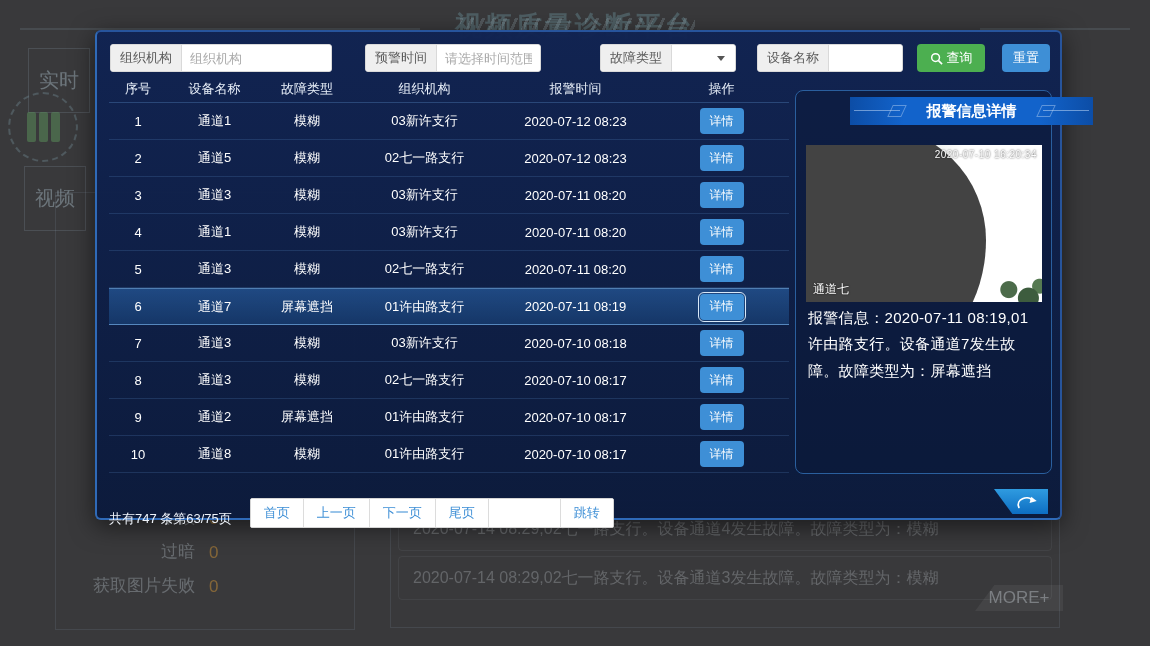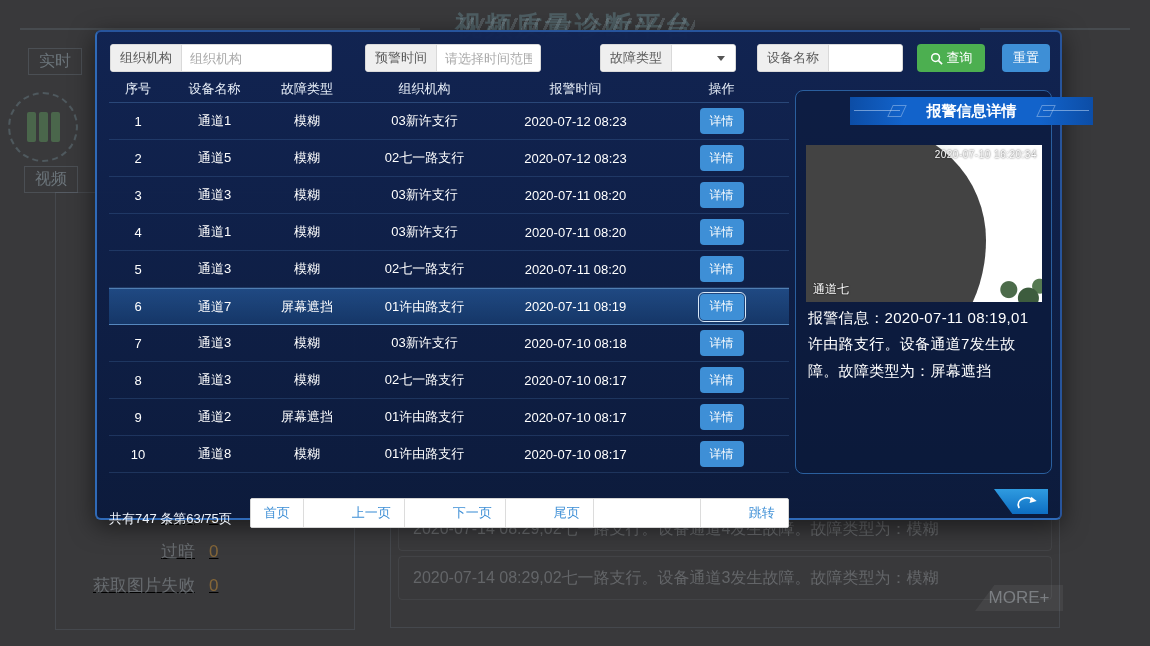--- a/index.html
+++ b/index.html
@@ -8,29 +8,29 @@
   .stage { position:relative; width:1150px; height:646px; background:#39393b; overflow:hidden; }
 
   
   .bg-title { position:absolute; top:8px; left:0; width:100%; text-align:center;
     font-size:27px; font-weight:bold; letter-spacing:3px; color:rgba(110,150,160,0.40); }
   .bg-deco { position:absolute; top:18px; height:16px; width:110px; opacity:.25;
     background:repeating-linear-gradient(115deg,#9fb6c0 0 3px,transparent 3px 10px); }
   .bg-deco.left { left:460px; } .bg-deco.right { left:585px; }
   .bg-corner-line { position:absolute; height:2px; background:rgba(140,160,170,0.18); top:28px; }
   .bg-corner-line.l { left:20px; width:400px; } .bg-corner-line.r { left:980px; width:150px; }
-  .bg-chip { position:absolute; color:rgba(150,165,175,0.55); font-size:16px;
-    border:1px solid rgba(150,170,185,0.20); padding:2px 10px;font-family:Liberation Mono, monospace; }
+  .bg-chip { position:absolute; color:rgba(150,165,175,0.55); font-size:20px;
+    border:1px solid rgba(150,170,185,0.20); padding:18px 10px;font-family:Liberation Mono, monospace; }
   .bg-gauge { position:absolute; left:8px; top:92px; width:70px; height:70px;
     border:2px dashed rgba(120,150,160,0.35); border-radius:50%;
     display:flex; align-items:center; justify-content:center; gap:3px; }
   .bg-gauge .bar { width:9px; height:30px; background:rgba(90,140,90,0.55); border-radius:2px; }
   .bg-panel { position:absolute; border:1px solid rgba(150,170,190,0.14); }
   .bg-stats { position:absolute; left:40px; top:506px; width:300px; font-size:17px; }
-  .bg-stat-row { display:flex; align-items:center; margin-bottom:11px;text-decoration:underline; }
+  .bg-stat-row { display:flex; align-items:flex-end; margin-bottom:11px; }
   .bg-stat-row .lbl { width:155px; text-align:right; color:rgba(160,168,175,0.45); }
   .bg-stat-row .val { margin-left:14px; color:rgba(195,140,55,0.55); }
   .bg-alarm { position:absolute; left:398px; width:654px; height:44px;
     border:1px solid rgba(200,210,220,0.07); border-radius:4px;
     color:rgba(150,155,160,0.45); font-size:16px; display:flex; align-items:center; padding:0 14px; }
   .bg-more { position:absolute; left:975px; top:585px; width:88px; height:26px;
     background:rgba(255,255,255,0.06); clip-path:polygon(22% 0,100% 0,100% 100%,0 100%);
     color:rgba(170,175,180,0.55); font-size:17px; display:flex; align-items:center; justify-content:center; }
 
   
@@ -65,21 +65,21 @@
   .trow.selected { background:linear-gradient(180deg,rgba(45,108,180,0.55),rgba(28,78,138,0.50));
     border-top:1px solid rgba(130,185,240,0.55); border-bottom:1px solid rgba(130,185,240,0.55); }
   .detail-btn { background:#3e8fd6; color:#fff; border:none; border-radius:4px; font-size:12px;
     width:44px; height:26px; cursor:pointer; }
   .trow.selected .detail-btn { outline:1px solid #d8e8f8; outline-offset:1px; }
 
   
   .pager { position:absolute; left:12px; top:466px; display:flex; align-items:flex-end;
     font-size:13px; color:#eef3fa; }
   .pager .summary { margin-right:18px; }
-  .pgroup { display:flex; background:#fff; border:1px solid #d5d5d5; border-radius:2px; overflow:hidden;gap:35px; }
+  .pgroup { display:flex; background:#fff; border:1px solid #d5d5d5; border-radius:2px; overflow:hidden; }
   .pbtn { color:#3e8fd6; background:#fff; border:none; border-right:1px solid #dcdcdc;
     font-size:13px; padding:5px 13px; cursor:pointer; white-space:nowrap; }
   .pinput { width:72px; border:none; border-right:1px solid #dcdcdc; outline:none; font-size:13px; padding:0 6px; }
   .pbtn:last-child { border-right:none; }
 
   
   .dpanel { position:absolute; left:698px; top:58px; width:257px; height:384px;
     border:1px solid #2a5f9e; border-radius:8px; background:rgba(10,24,55,0.5); }
   .dheader { position:absolute; left:6px; top:6px; width:243px; height:28px;
     background:linear-gradient(90deg,#0c4da6 0%,#1263cb 22%,#1263cb 78%,#0c4da6 100%);

